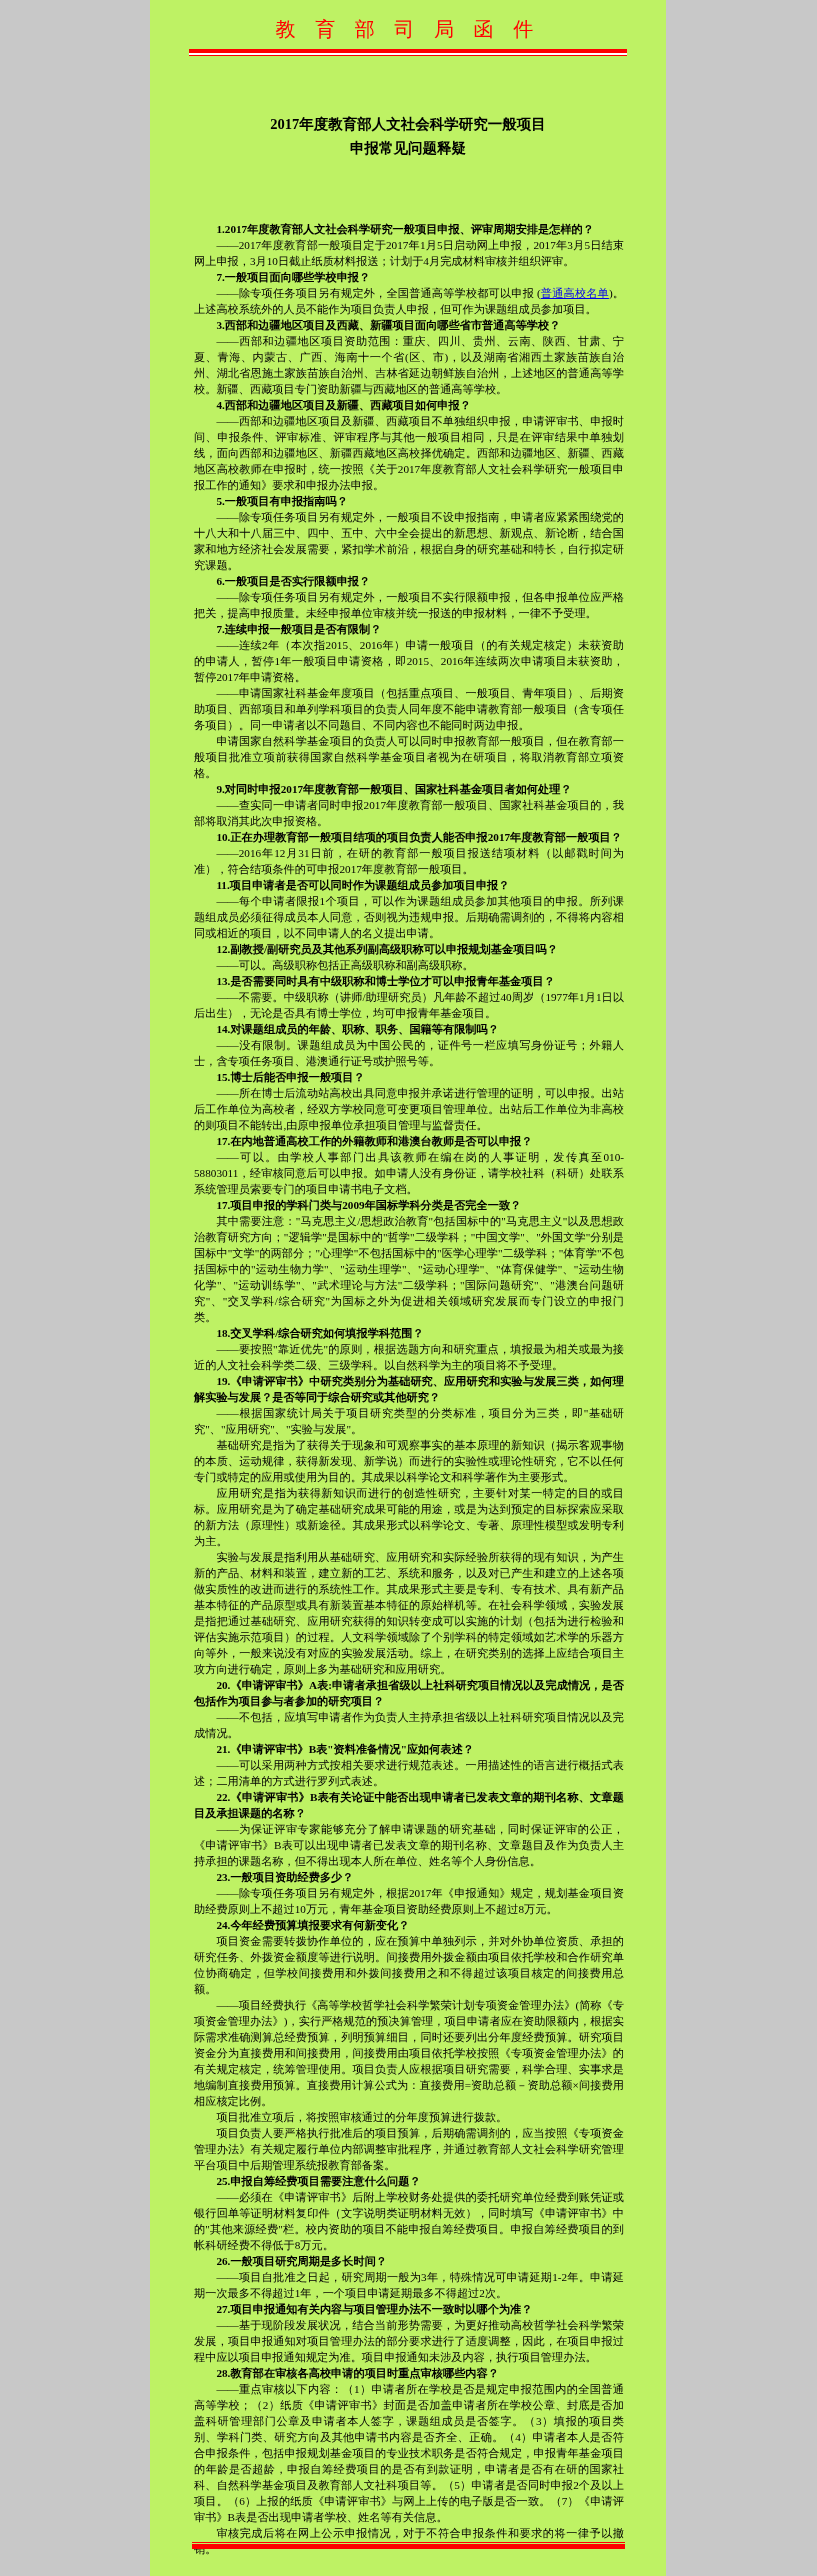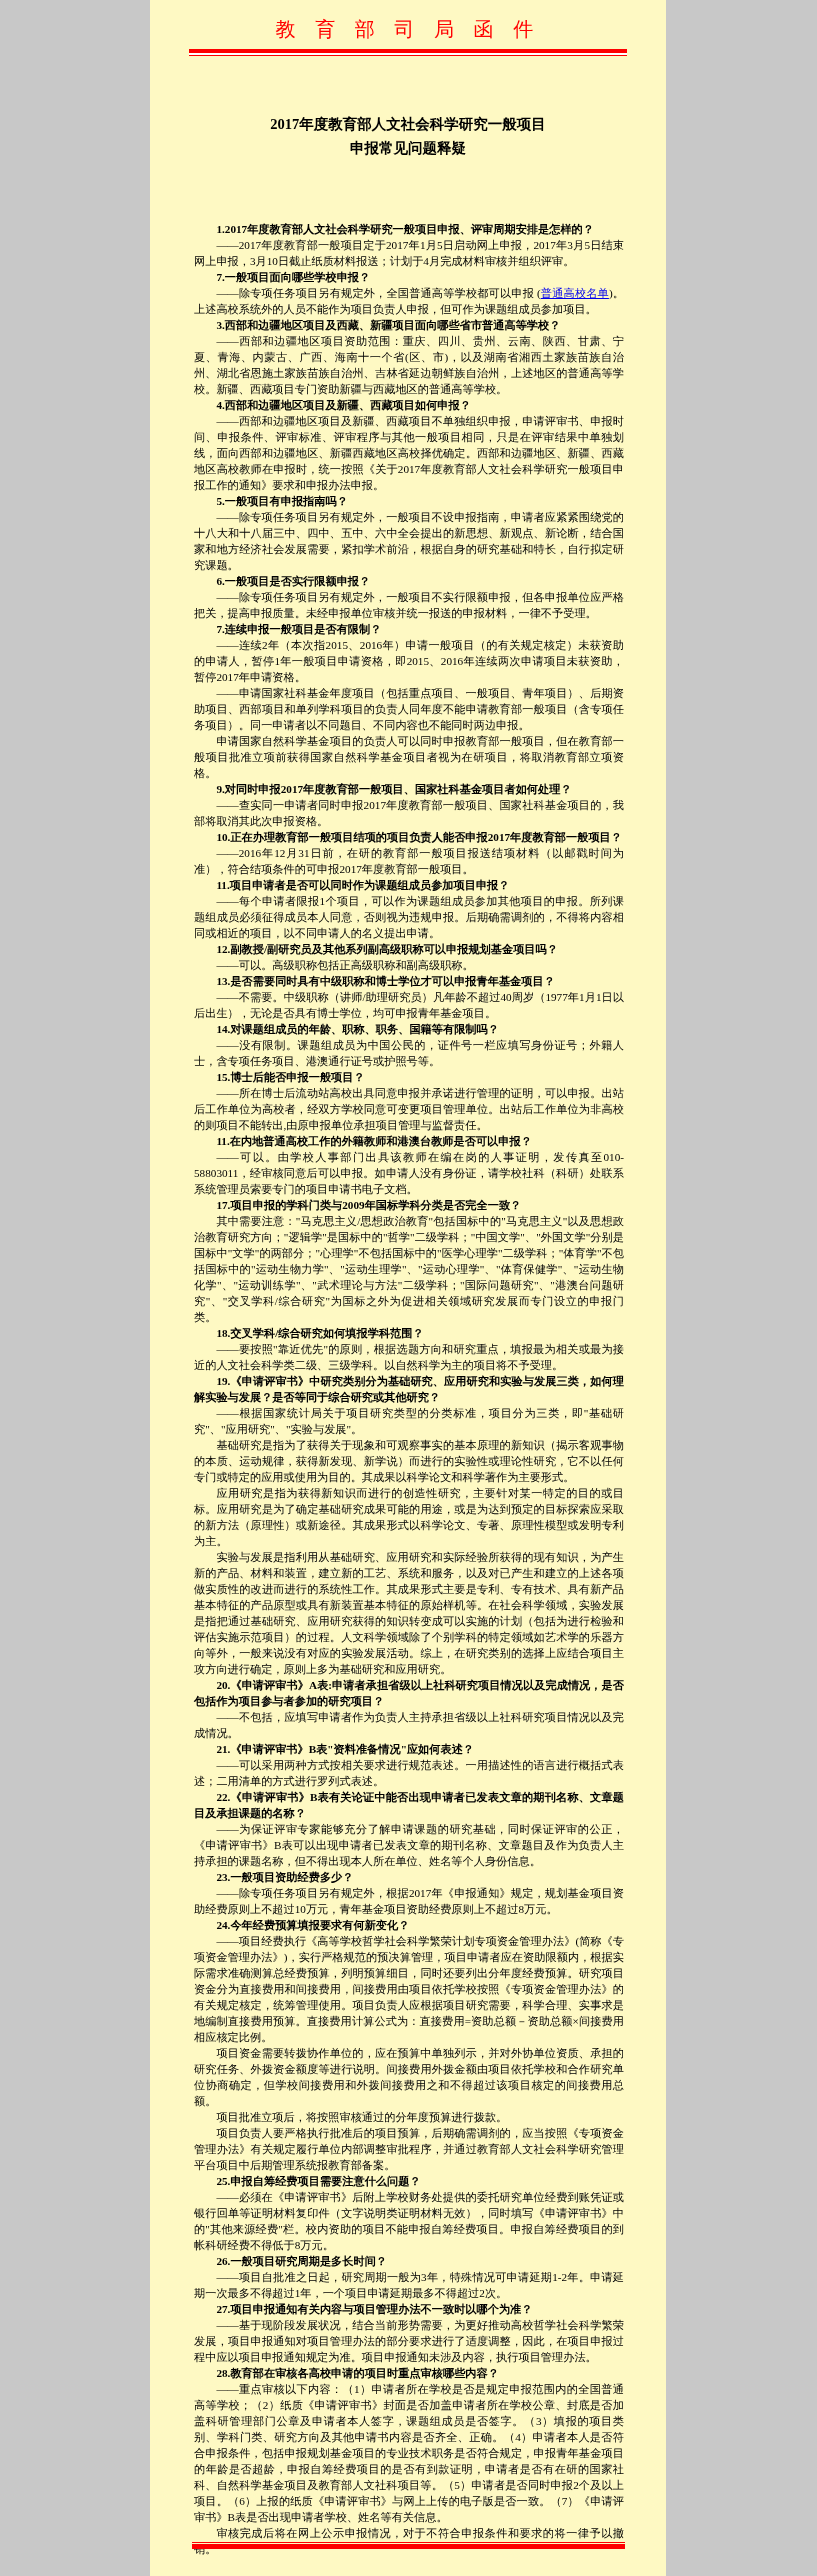--- a/index.html
+++ b/index.html
@@ -10,21 +10,21 @@
     background:#c8c8c8;
     overflow:hidden;
     font-family:"Liberation Serif","DejaVu Serif",serif;
   }
   .page{
     position:absolute;
     left:150px;
     top:0;
     width:516px;
     height:2576px;
-    background:#fef9c3;
+    background:#bef264;
     box-sizing:border-box;
     padding-top:18.5px;
   }
   .letterhead{
     text-align:center;
     color:#ff0000;
     font-size:20px;
     line-height:20px;
     letter-spacing:7.3px;
     white-space:nowrap;
@@ -104,42 +104,42 @@
         <p class="q">11.项目申请者是否可以同时作为课题组成员参加项目申报？</p>
         <p class="a">——每个申请者限报1个项目，可以作为课题组成员参加其他项目的申报。所列课题组成员必须征得成员本人同意，否则视为违规申报。后期确需调剂的，不得将内容相同或相近的项目，以不同申请人的名义提出申请。</p>
         <p class="q">12.副教授/副研究员及其他系列副高级职称可以申报规划基金项目吗？</p>
         <p class="a">——可以。高级职称包括正高级职称和副高级职称。</p>
         <p class="q">13.是否需要同时具有中级职称和博士学位才可以申报青年基金项目？</p>
         <p class="a">——不需要。中级职称（讲师/助理研究员）凡年龄不超过40周岁（1977年1月1日以后出生），无论是否具有博士学位，均可申报青年基金项目。</p>
         <p class="q">14.对课题组成员的年龄、职称、职务、国籍等有限制吗？</p>
         <p class="a">——没有限制。课题组成员为中国公民的，证件号一栏应填写身份证号；外籍人士，含专项任务项目、港澳通行证号或护照号等。</p>
         <p class="q">15.博士后能否申报一般项目？</p>
         <p class="a">——所在博士后流动站高校出具同意申报并承诺进行管理的证明，可以申报。出站后工作单位为高校者，经双方学校同意可变更项目管理单位。出站后工作单位为非高校的则项目不能转出,由原申报单位承担项目管理与监督责任。</p>
-        <p class="q">11.在内地普通高校工作的外籍教师和港澳台教师是否可以申报？</p>
+        <p class="q">17.在内地普通高校工作的外籍教师和港澳台教师是否可以申报？</p>
         <p class="a">——可以。由学校人事部门出具该教师在编在岗的人事证明，发传真至010-58803011，经审核同意后可以申报。如申请人没有身份证，请学校社科（科研）处联系系统管理员索要专门的项目申请书电子文档。</p>
         <p class="q">17.项目申报的学科门类与2009年国标学科分类是否完全一致？</p>
         <p class="a">其中需要注意："马克思主义/思想政治教育"包括国标中的"马克思主义"以及思想政治教育研究方向；"逻辑学"是国标中的"哲学"二级学科；"中国文学"、"外国文学"分别是国标中"文学"的两部分；"心理学"不包括国标中的"医学心理学"二级学科；"体育学"不包括国标中的"运动生物力学"、"运动生理学"、"运动心理学"、"体育保健学"、"运动生物化学"、"运动训练学"、"武术理论与方法"二级学科；"国际问题研究"、"港澳台问题研究"、"交叉学科/综合研究"为国标之外为促进相关领域研究发展而专门设立的申报门类。</p>
         <p class="q">18.交叉学科/综合研究如何填报学科范围？</p>
         <p class="a">——要按照"靠近优先"的原则，根据选题方向和研究重点，填报最为相关或最为接近的人文社会科学类二级、三级学科。以自然科学为主的项目将不予受理。</p>
         <p class="q">19.《申请评审书》中研究类别分为基础研究、应用研究和实验与发展三类，如何理解实验与发展？是否等同于综合研究或其他研究？</p>
         <p class="a">——根据国家统计局关于项目研究类型的分类标准，项目分为三类，即"基础研究"、"应用研究"、"实验与发展"。</p>
         <p class="a">基础研究是指为了获得关于现象和可观察事实的基本原理的新知识（揭示客观事物的本质、运动规律，获得新发现、新学说）而进行的实验性或理论性研究，它不以任何专门或特定的应用或使用为目的。其成果以科学论文和科学著作为主要形式。</p>
         <p class="a">应用研究是指为获得新知识而进行的创造性研究，主要针对某一特定的目的或目标。应用研究是为了确定基础研究成果可能的用途，或是为达到预定的目标探索应采取的新方法（原理性）或新途径。其成果形式以科学论文、专著、原理性模型或发明专利为主。</p>
         <p class="a">实验与发展是指利用从基础研究、应用研究和实际经验所获得的现有知识，为产生新的产品、材料和装置，建立新的工艺、系统和服务，以及对已产生和建立的上述各项做实质性的改进而进行的系统性工作。其成果形式主要是专利、专有技术、具有新产品基本特征的产品原型或具有新装置基本特征的原始样机等。在社会科学领域，实验发展是指把通过基础研究、应用研究获得的知识转变成可以实施的计划（包括为进行检验和评估实施示范项目）的过程。人文科学领域除了个别学科的特定领域如艺术学的乐器方向等外，一般来说没有对应的实验发展活动。综上，在研究类别的选择上应结合项目主攻方向进行确定，原则上多为基础研究和应用研究。</p>
         <p class="q">20.《申请评审书》A表:申请者承担省级以上社科研究项目情况以及完成情况，是否包括作为项目参与者参加的研究项目？</p>
         <p class="a">——不包括，应填写申请者作为负责人主持承担省级以上社科研究项目情况以及完成情况。</p>
         <p class="q">21.《申请评审书》B表"资料准备情况"应如何表述？</p>
         <p class="a">——可以采用两种方式按相关要求进行规范表述。一用描述性的语言进行概括式表述；二用清单的方式进行罗列式表述。</p>
         <p class="q">22.《申请评审书》B表有关论证中能否出现申请者已发表文章的期刊名称、文章题目及承担课题的名称？</p>
         <p class="a">——为保证评审专家能够充分了解申请课题的研究基础，同时保证评审的公正，《申请评审书》B表可以出现申请者已发表文章的期刊名称、文章题目及作为负责人主持承担的课题名称，但不得出现本人所在单位、姓名等个人身份信息。</p>
         <p class="q">23.一般项目资助经费多少？</p>
         <p class="a">——除专项任务项目另有规定外，根据2017年《申报通知》规定，规划基金项目资助经费原则上不超过10万元，青年基金项目资助经费原则上不超过8万元。</p>
         <p class="q">24.今年经费预算填报要求有何新变化？</p>
+        <p class="a">项目资金需要转拨协作单位的，应在预算中单独列示，并对外协单位资质、承担的研究任务、外拨资金额度等进行说明。间接费用外拨金额由项目依托学校和合作研究单位协商确定，但学校间接费用和外拨间接费用之和不得超过该项目核定的间接费用总额。</p>
         <p class="a">——项目经费执行《高等学校哲学社会科学繁荣计划专项资金管理办法》(简称《专项资金管理办法》)，实行严格规范的预决算管理，项目申请者应在资助限额内，根据实际需求准确测算总经费预算，列明预算细目，同时还要列出分年度经费预算。研究项目资金分为直接费用和间接费用，间接费用由项目依托学校按照《专项资金管理办法》的有关规定核定，统筹管理使用。项目负责人应根据项目研究需要，科学合理、实事求是地编制直接费用预算。直接费用计算公式为：直接费用=资助总额－资助总额×间接费用相应核定比例。</p>
-        <p class="a">项目资金需要转拨协作单位的，应在预算中单独列示，并对外协单位资质、承担的研究任务、外拨资金额度等进行说明。间接费用外拨金额由项目依托学校和合作研究单位协商确定，但学校间接费用和外拨间接费用之和不得超过该项目核定的间接费用总额。</p>
         <p class="a">项目批准立项后，将按照审核通过的分年度预算进行拨款。</p>
         <p class="a">项目负责人要严格执行批准后的项目预算，后期确需调剂的，应当按照《专项资金管理办法》有关规定履行单位内部调整审批程序，并通过教育部人文社会科学研究管理平台项目中后期管理系统报教育部备案。</p>
         <p class="q">25.申报自筹经费项目需要注意什么问题？</p>
         <p class="a">——必须在《申请评审书》后附上学校财务处提供的委托研究单位经费到账凭证或银行回单等证明材料复印件（文字说明类证明材料无效），同时填写《申请评审书》中的"其他来源经费"栏。校内资助的项目不能申报自筹经费项目。申报自筹经费项目的到帐科研经费不得低于8万元。</p>
         <p class="q">26.一般项目研究周期是多长时间？</p>
         <p class="a">——项目自批准之日起，研究周期一般为3年，特殊情况可申请延期1-2年。申请延期一次最多不得超过1年，一个项目申请延期最多不得超过2次。</p>
         <p class="q">27.项目申报通知有关内容与项目管理办法不一致时以哪个为准？</p>
         <p class="a">——基于现阶段发展状况，结合当前形势需要，为更好推动高校哲学社会科学繁荣发展，项目申报通知对项目管理办法的部分要求进行了适度调整，因此，在项目申报过程中应以项目申报通知规定为准。项目申报通知未涉及内容，执行项目管理办法。</p>
         <p class="q">28.教育部在审核各高校申请的项目时重点审核哪些内容？</p>
         <p class="a">——重点审核以下内容：（1）申请者所在学校是否是规定申报范围内的全国普通高等学校；（2）纸质《申请评审书》封面是否加盖申请者所在学校公章、封底是否加盖科研管理部门公章及申请者本人签字，课题组成员是否签字。（3）填报的项目类别、学科门类、研究方向及其他申请书内容是否齐全、正确。（4）申请者本人是否符合申报条件，包括申报规划基金项目的专业技术职务是否符合规定，申报青年基金项目的年龄是否超龄，申报自筹经费项目的是否有到款证明，申请者是否有在研的国家社科、自然科学基金项目及教育部人文社科项目等。（5）申请者是否同时申报2个及以上项目。（6）上报的纸质《申请评审书》与网上上传的电子版是否一致。（7）《申请评审书》B表是否出现申请者学校、姓名等有关信息。</p>

